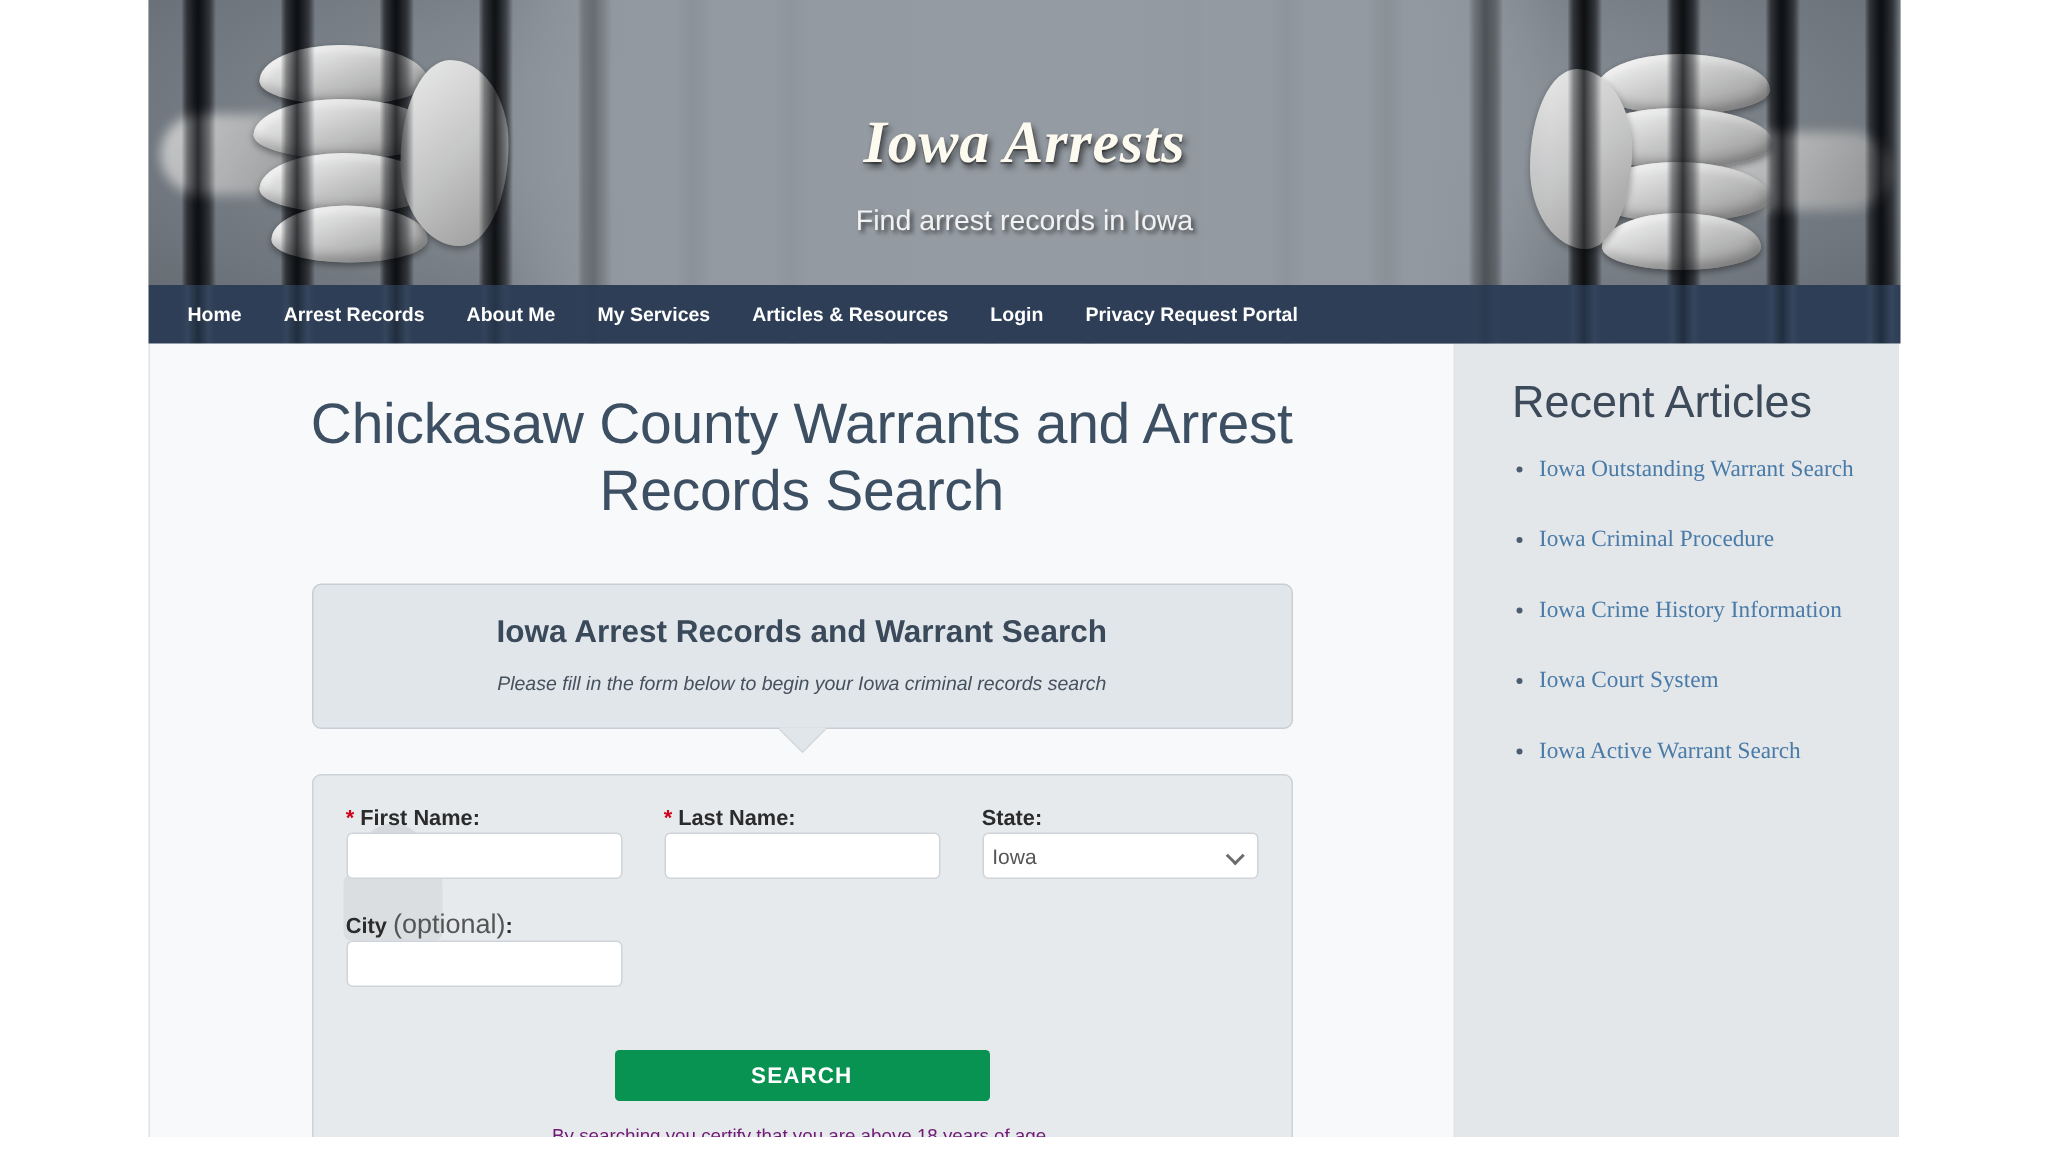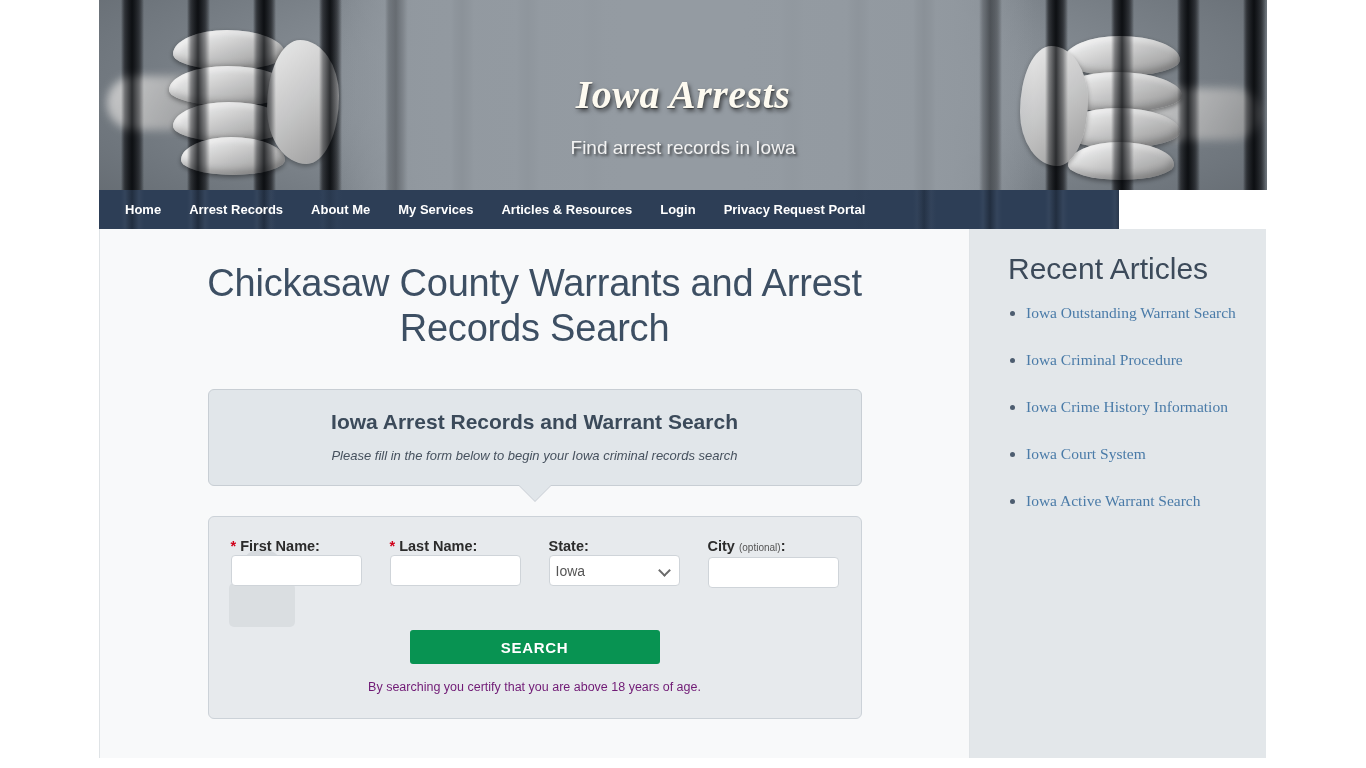--- a/index.html
+++ b/index.html
@@ -156,21 +156,21 @@
     font-family: Liberation Sans, sans-serif;
     font-size: 19px;
     font-weight: normal;
     color: #f2f2f2;
     text-shadow: 2px 2px 3px rgba(0,0,0,0.6);
   }
 
   
   .navbar {
     position: relative;
-    width: 1020px;
+    width: 1168px;
     height: 39px;
     overflow: hidden;
     background: #2d3e56;
     z-index: 8;
   }
   .nav-bars {
     position: absolute; inset: 0;
     background-image: repeating-linear-gradient(
       to right,
       rgba(255,255,255,0) 0px,
@@ -315,33 +315,33 @@
     position: absolute;
     left: 0; top: 34px;
     width: 66px; height: 44px;
     background: #c3c8cd;
     border-radius: 5px;
   }
   .form-grid {
     position: relative;
     z-index: 3;
     display: grid;
-    grid-template-columns: 1fr 1fr 1fr 1fr;
+    grid-template-columns: 1fr 1fr 1fr;
     column-gap: 28px;
     row-gap: 0;
   }
   .field-label {
     font-size: 14.5px;
     font-weight: bold;
     color: #2b2b2b;
     margin: 0 0 9px 0;
     line-height: 18px;
   }
   .req-star { color: #d0021b; font-weight: bold; margin-right: 4px; }
-  .optional { font-weight: normal; font-size: 10px; color: #555; }
+  .optional { font-weight: normal; font-size: 18px; color: #555; }
   .field-input {
     display: block;
     width: 100%;
     height: 31px;
     border: 1px solid #cfd4d9;
     border-radius: 4px;
     background: #ffffff;
     padding: 0 9px;
     font-size: 14px;
     color: #333;

